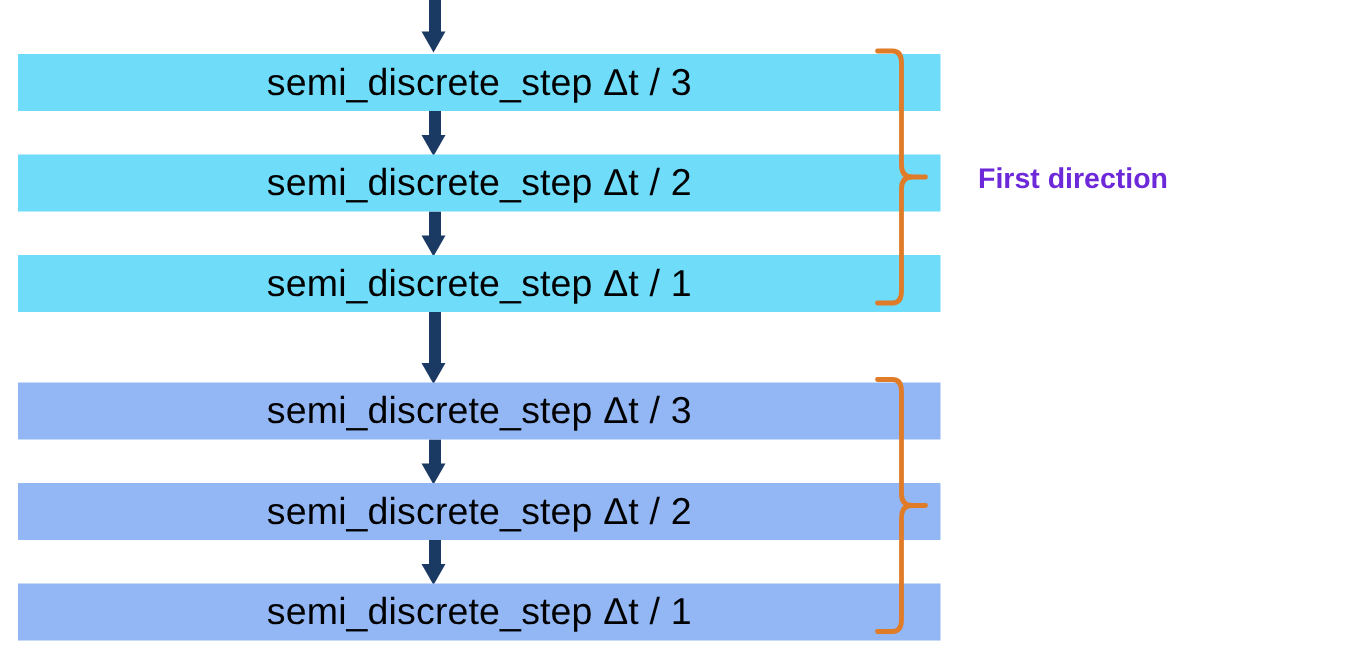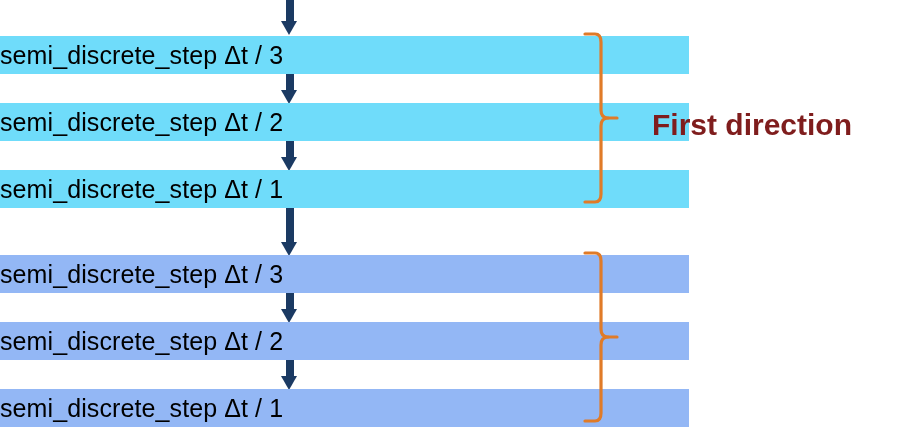--- a/index.html
+++ b/index.html
@@ -12,25 +12,26 @@
     width: 907px;
     height: 435px;
     background: #ffffff;
     overflow: hidden;
     font-family: "Liberation Sans", sans-serif;
   }
 
   
   .bar {
     position: absolute;
-    left: 0;
-    width: 689px;
+    left: 12px;
+    width: 615px;
     height: 38px;
     display: flex;
     align-items: center;
+    justify-content: center;
     box-sizing: border-box;
   }
   .bar .bar-label {
     font-size: 25px;
     font-weight: 400;
     color: #000000;
     letter-spacing: 0.1px;
     white-space: nowrap;
     line-height: 1;
   }
@@ -101,23 +102,23 @@
     width: 34px;
   }
   .brace.b0 { top: 32px;  height: 172px; }
   .brace.b1 { top: 251px; height: 172px; }
   .brace svg { display: block; width: 100%; height: 100%; overflow: visible; }
 
   
   .group-label {
     position: absolute;
     left: 652px;
-    font-size: 30px;
+    font-size: 19px;
     font-weight: bold;
-    color: #7f1d1d;
+    color: #6d28d9;
     white-space: nowrap;
     line-height: 1;
   }
   .group-label.g0 { top: 110px; }
   .group-label.g1 { top: 329px; }
 </style>
 </head>
 <body>
 
 <div id="canvas">

